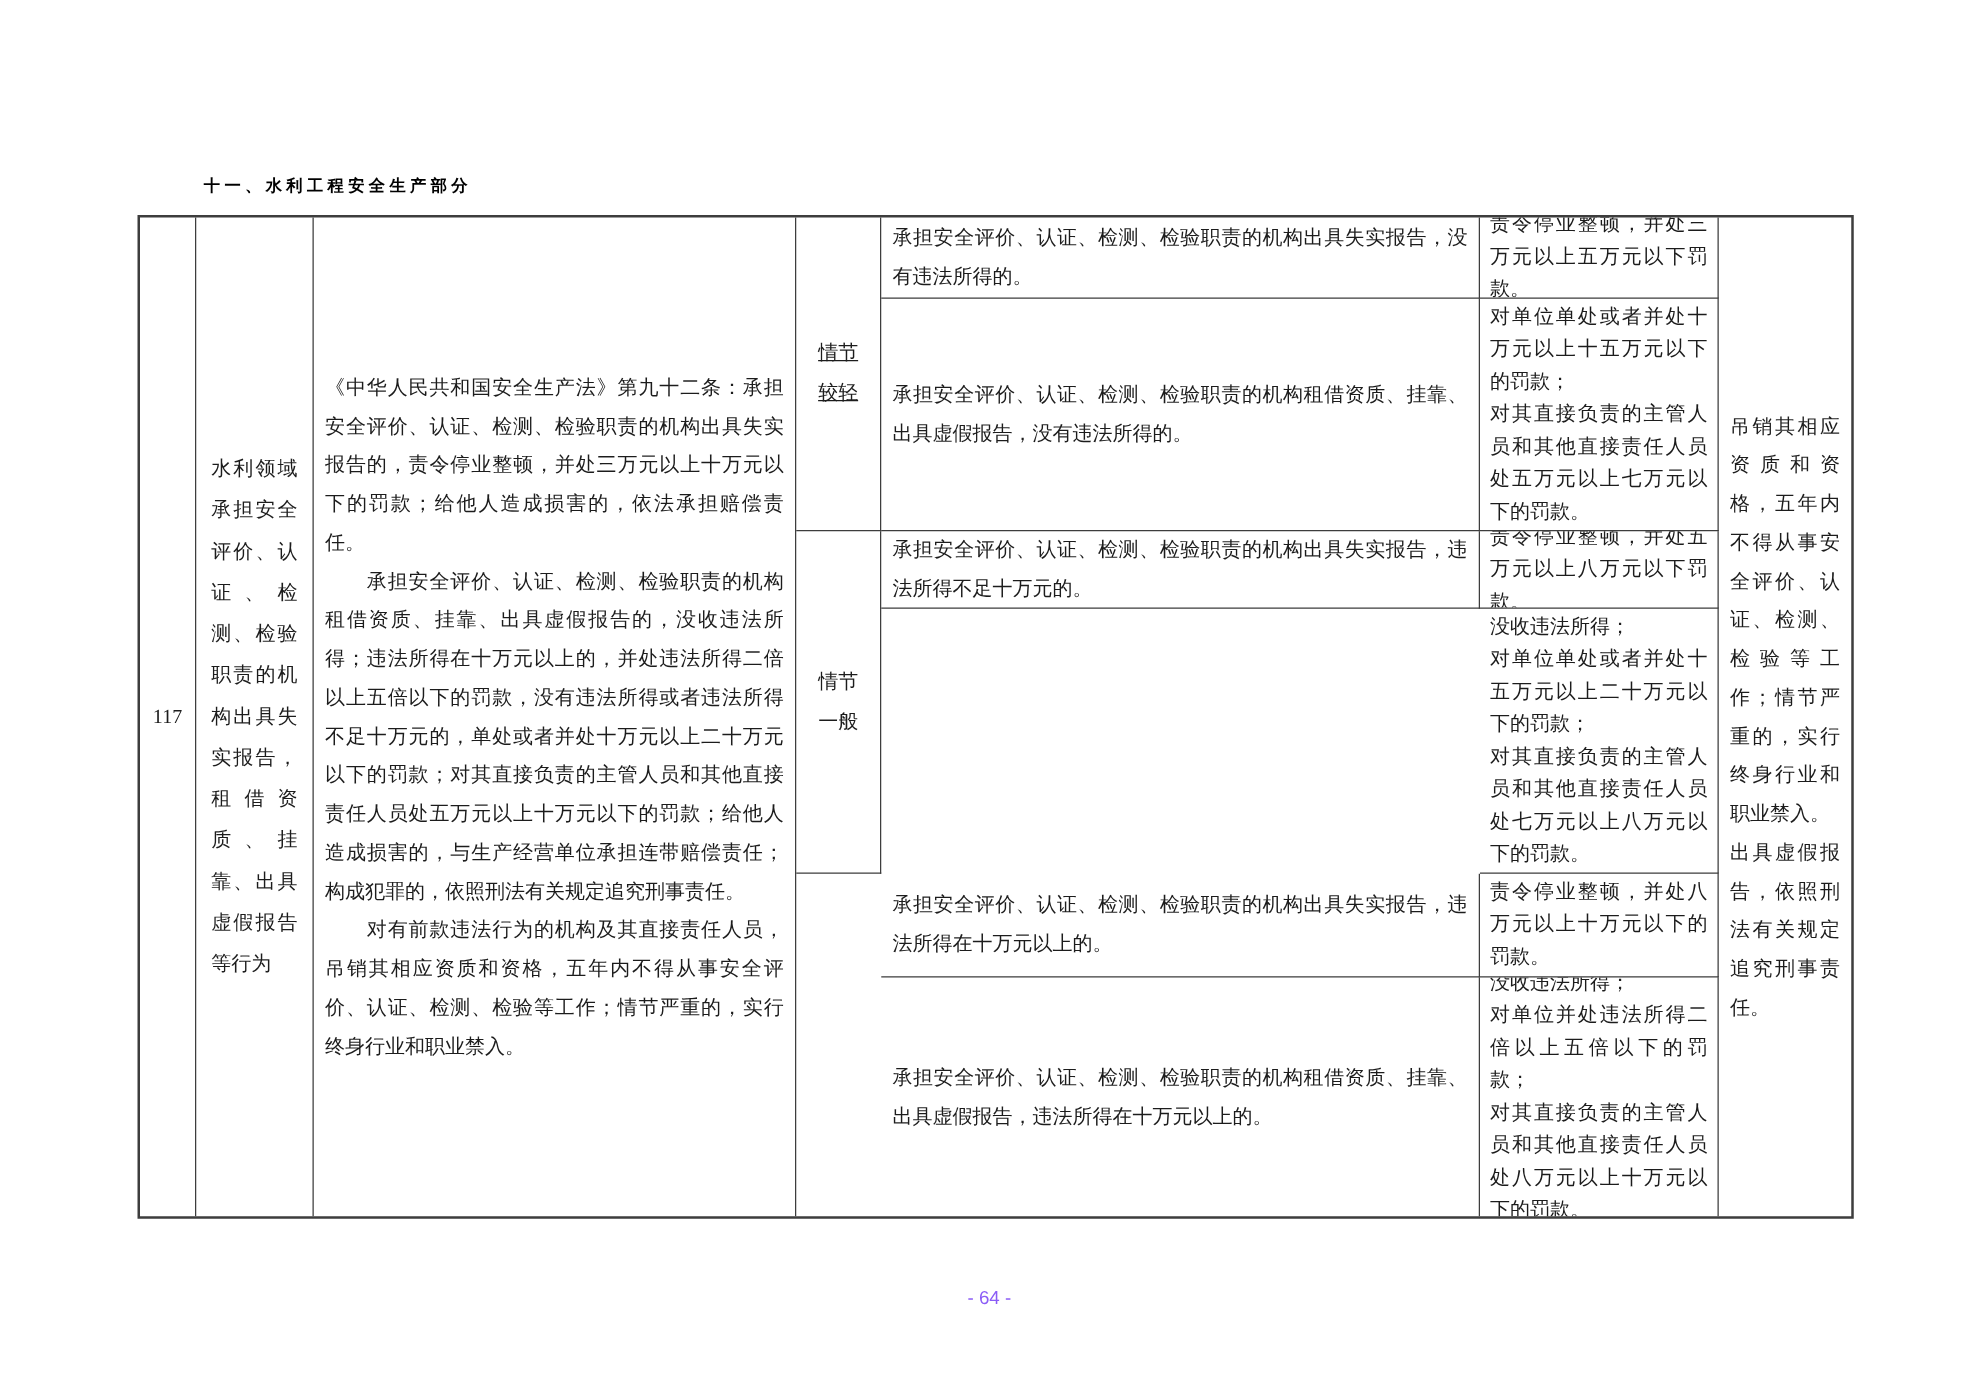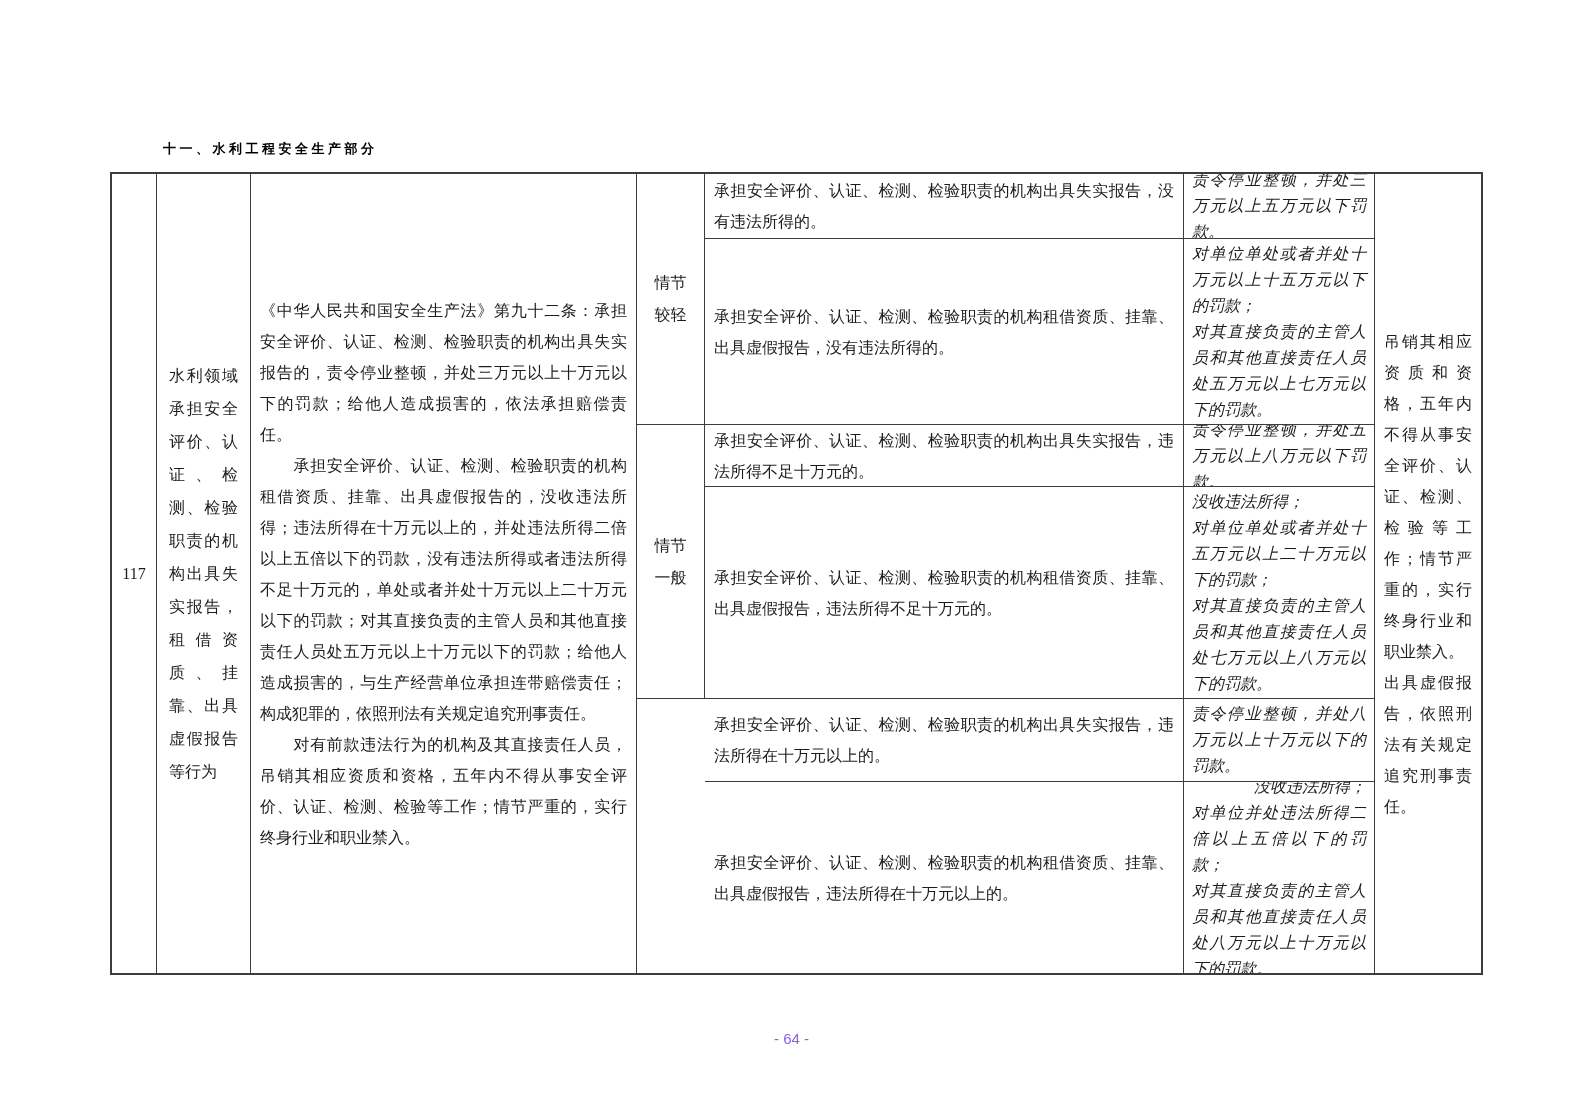--- a/index.html
+++ b/index.html
@@ -22,33 +22,33 @@
   }
   .cell{
     box-sizing:border-box;
     border-right:1px solid #3d3d3d;
     border-bottom:1px solid #3d3d3d;
     display:flex;flex-direction:column;justify-content:center;
     padding:0 9px;overflow:hidden;
     font-size:16px;line-height:31px;
   }
   .no-r{border-right:none;}
-  .no-b{border-bottom:none;align-items:flex-end;}
+  .no-b{border-bottom:none;}
   .c-num{grid-column:1;grid-row:1/7;align-items:center;}
   .c-name{grid-column:2;grid-row:1/7;padding:0 12px;line-height:33px;}
   .c-basis{grid-column:3;grid-row:1/7;}
   .c-sev{grid-column:4;align-items:center;}
-  .sev-a{grid-row:1/3;}
+  .sev-a{grid-row:1/3;text-decoration:underline;}
   .sev-b{grid-row:3/5;}
   .sev-c{grid-row:5/7;}
   .sev-box{width:2.1em;text-align:center;line-height:32px;}
   .c-sit{grid-column:5;}
   .row1{grid-row:1;} .row2{grid-row:2;} .row3{grid-row:3;}
   .row4{grid-row:4;} .row5{grid-row:5;} .row6{grid-row:6;}
-  .c-pen{grid-column:6;line-height:26px;padding:16px 8px;font-style:italic;}
+  .c-pen{grid-column:6;line-height:26px;padding:16px 8px;}
   .c-extra{grid-column:7;grid-row:1/7;}
   .jt{text-align:justify;text-justify:inter-character;}
   .para{text-align:justify;text-justify:inter-character;}
   .page-number{
     position:absolute;left:0;top:1030px;width:100%;
     text-align:center;font-size:15px;color:#8b5cf6;
     font-family:"Liberation Sans","DejaVu Sans",sans-serif;
   }
 </style>
 </head>
@@ -92,21 +92,20 @@
 
   <div class="cell c-sev sev-b">
     <div class="sev-box">情节一般</div>
   </div>
 
   <div class="cell c-sit row3 jt">承担安全评价、认证、检测、检验职责的机构出具失实报告，违法所得不足十万元的。</div>
   <div class="cell c-pen row3">
       <div class="para">责令停业整顿，并处五万元以上八万元以下罚款。</div>
     </div>
 
-  <div class="cell c-sit row4 jt">承担安全评价、认证、检测、检验职责的机构租借资质、挂靠、出具虚假报告，违法所得不足十万元的。</div>
   <div class="cell c-pen row4">
       <div class="para">没收违法所得；</div>
       <div class="para">对单位单处或者并处十五万元以上二十万元以下的罚款；</div>
       <div class="para">对其直接负责的主管人员和其他直接责任人员处七万元以上八万元以下的罚款。</div>
     </div>
 
 
   <div class="cell c-sit row5 jt">承担安全评价、认证、检测、检验职责的机构出具失实报告，违法所得在十万元以上的。</div>
   <div class="cell c-pen row5">
       <div class="para">责令停业整顿，并处八万元以上十万元以下的罚款。</div>

